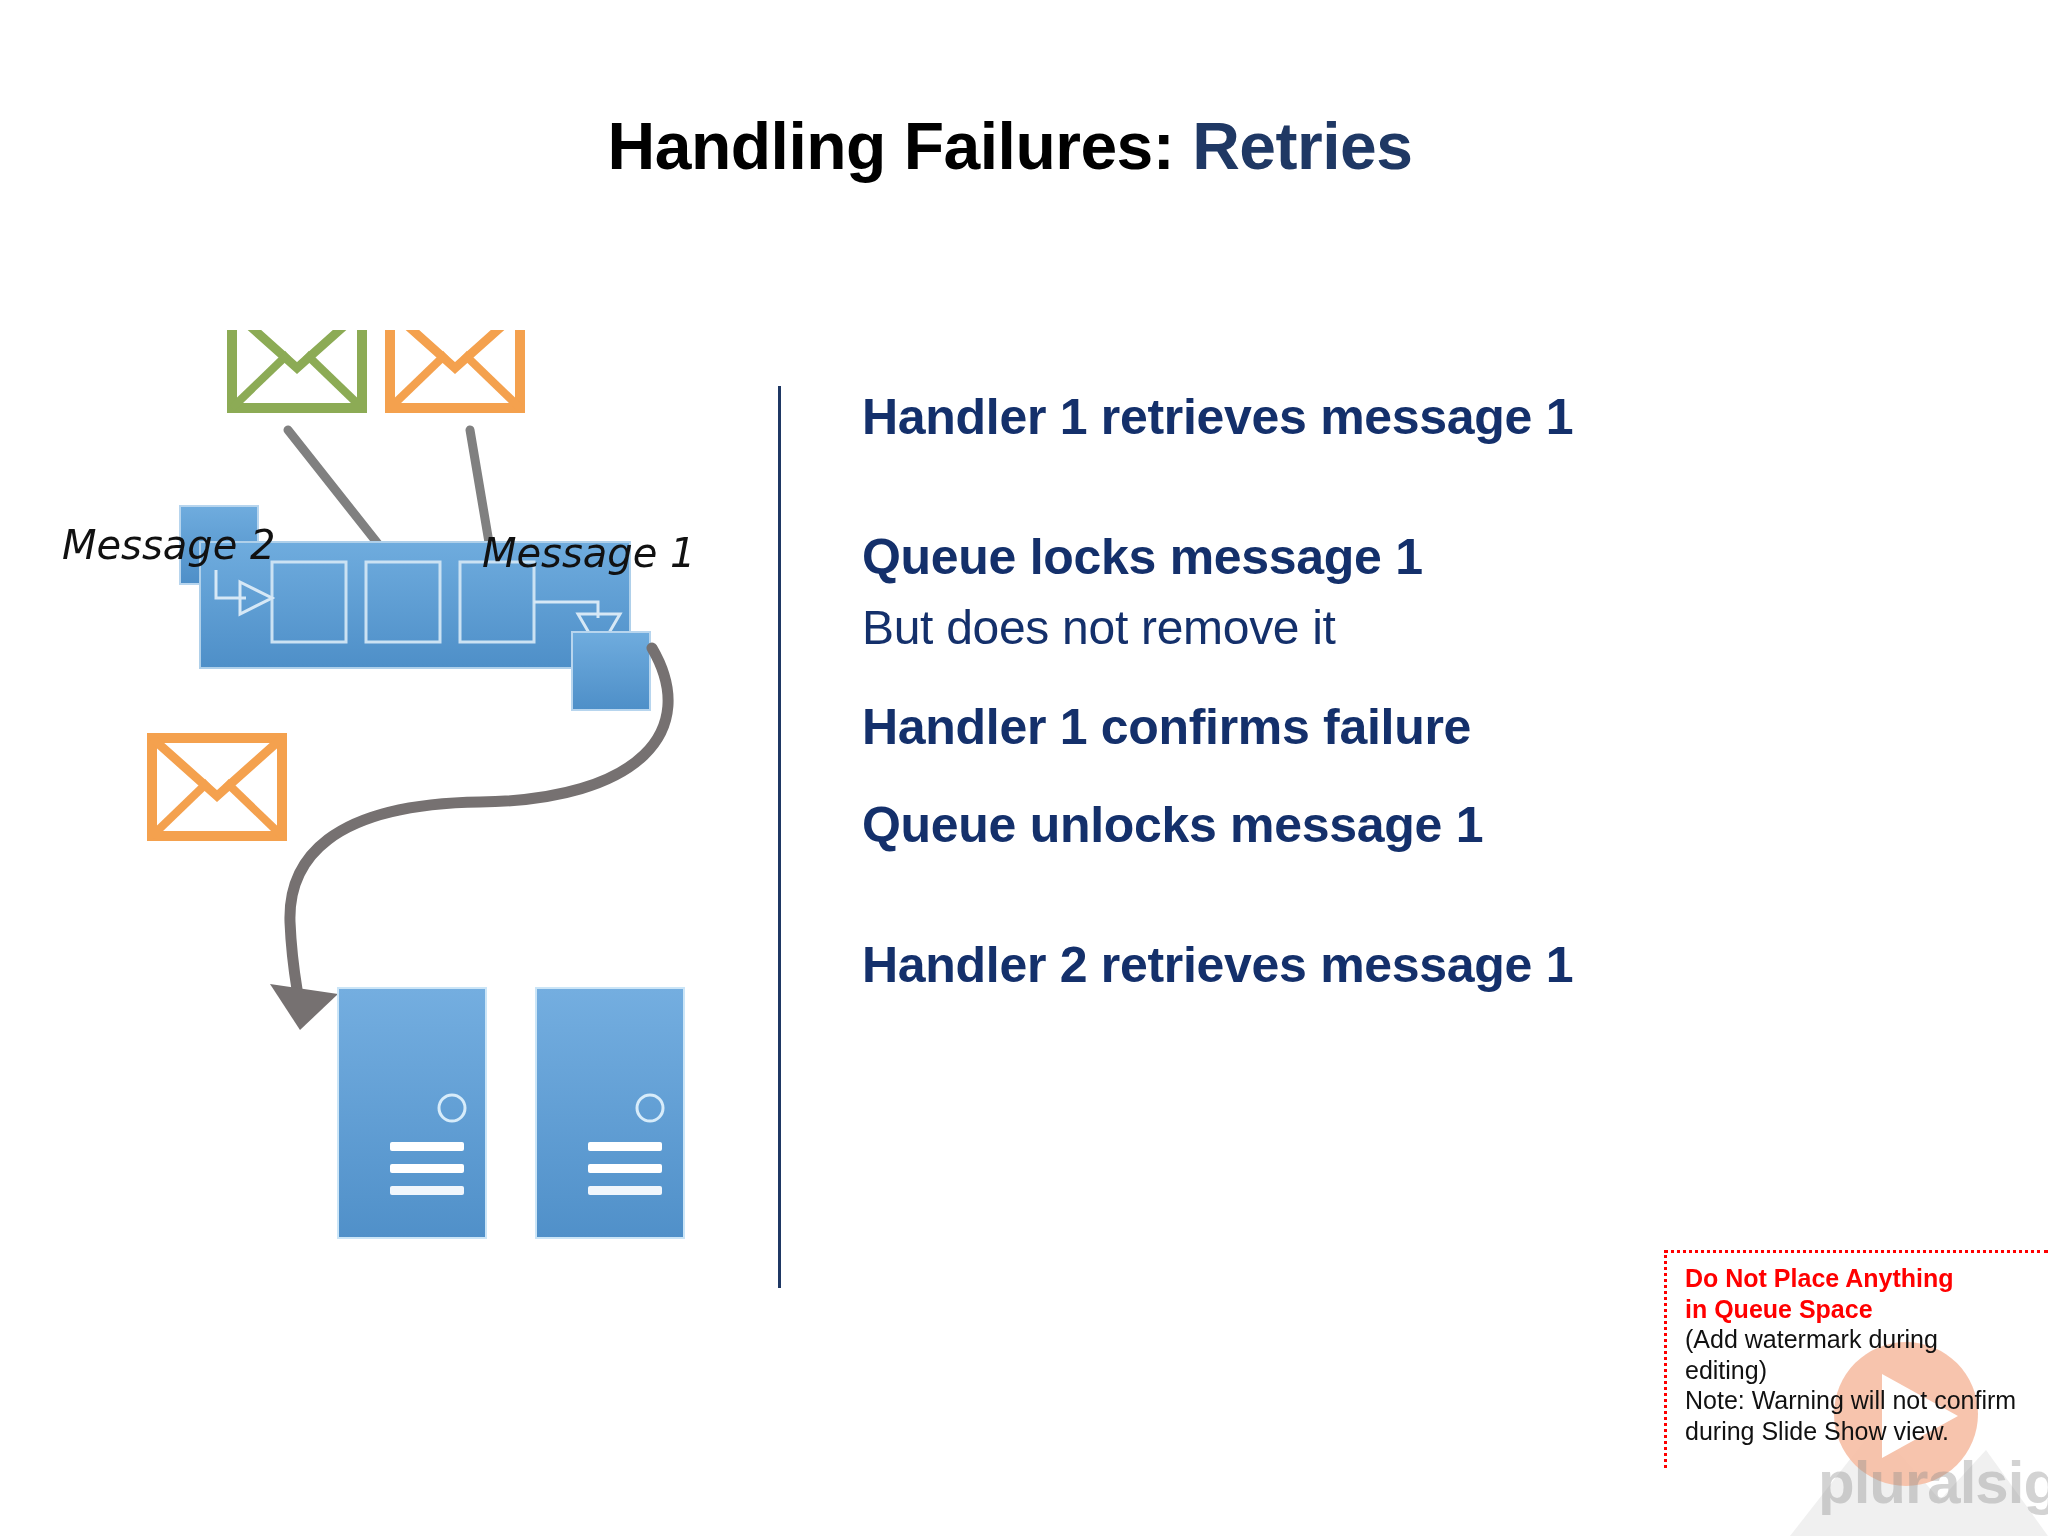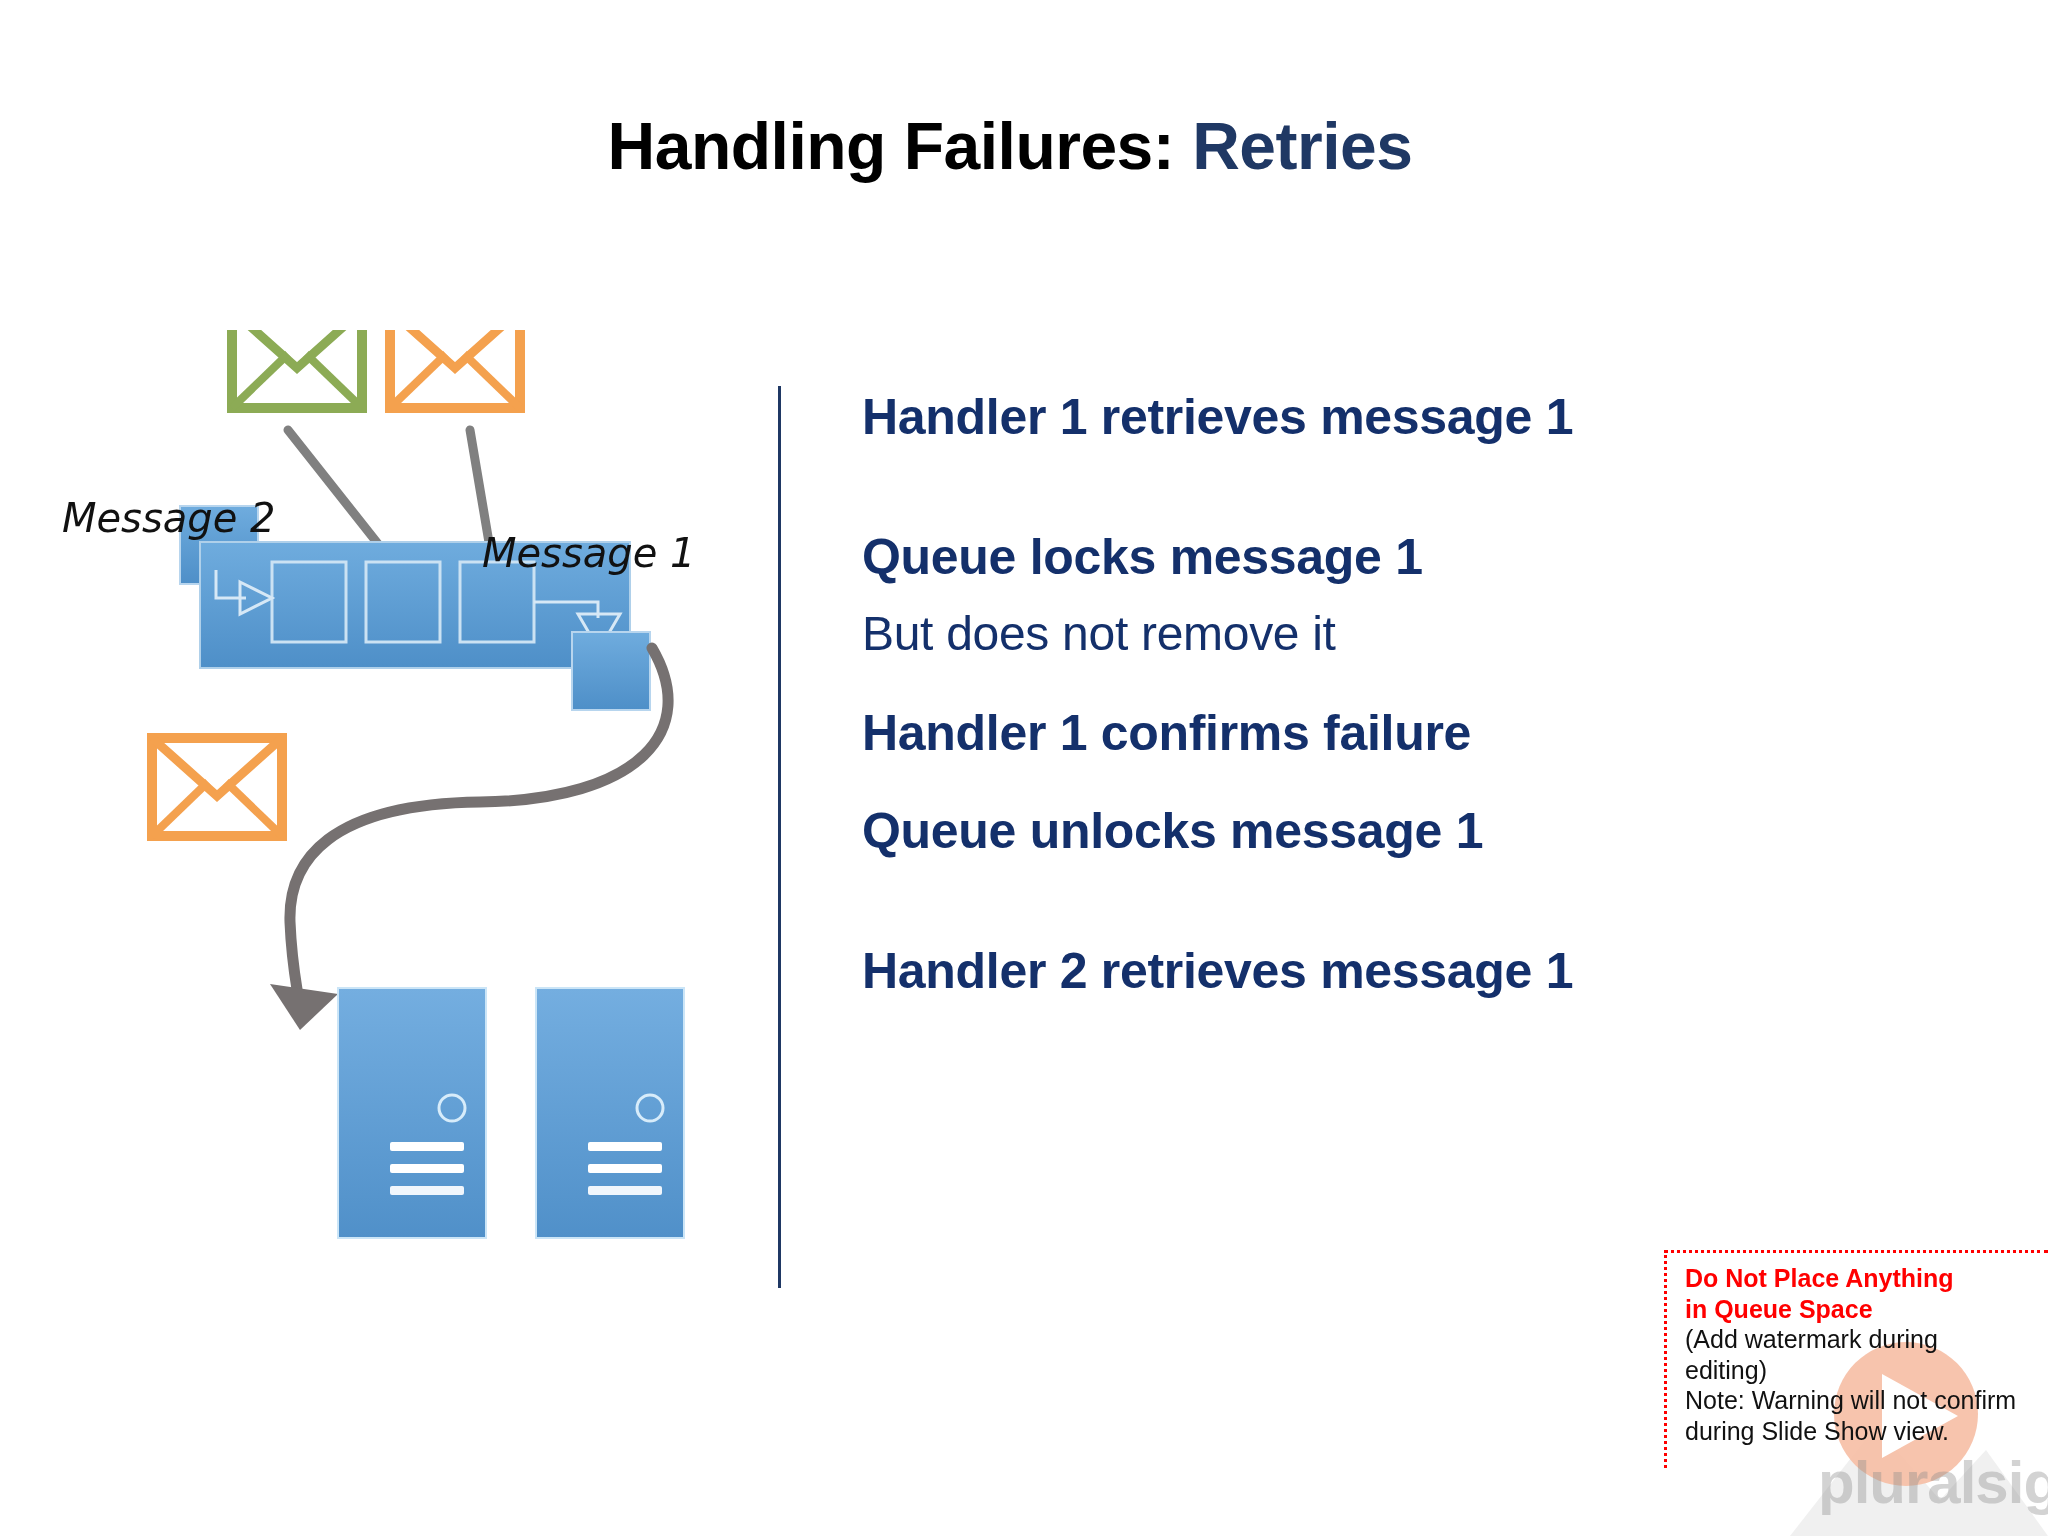--- a/index.html
+++ b/index.html
@@ -48,41 +48,41 @@
     white-space:nowrap;
     letter-spacing:-0.3px;
   }
   .bullet-sub {
     color:#14306B;
     font-size:48px;
     font-weight:normal;
     line-height:1.25;
     white-space:nowrap;
     letter-spacing:-0.3px;
-    margin-top:18px;
+    margin-top:12px;
   }
   .bullet-spacer-sm { height:42px; }
 
   
   #diagram {
     position:absolute;
     left:0; top:330px;
     width:780px; height:1070px;
   }
   #diagram svg { display:block; }
 
   .msg-label {
     position:absolute;
     font-family:"DejaVu Sans", sans-serif;
     font-style:italic;
     font-size:40px;
     color:#111111;
     white-space:nowrap;
   }
-  #label-message-2 { left:62px; top:495px; }
+  #label-message-2 { left:62px; top:522px; }
   #label-message-1 { left:482px; top:530px; }
 
   
   #warning-box {
     position:absolute;
     left:1664px; top:1250px;
     width:384px; height:218px;
     border:3px dotted #FF0000;
     border-right:none; border-bottom:none;
     padding:10px 8px 0 18px;

